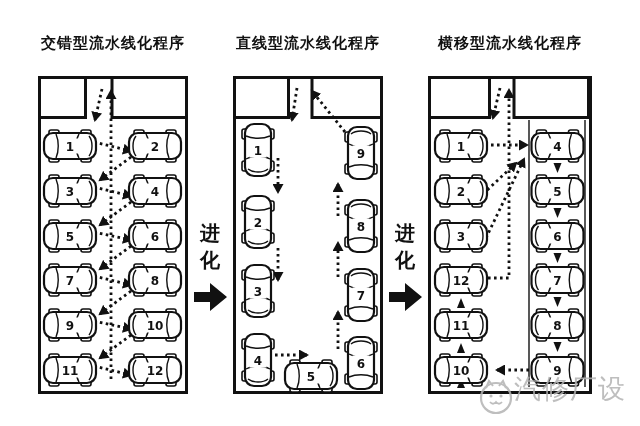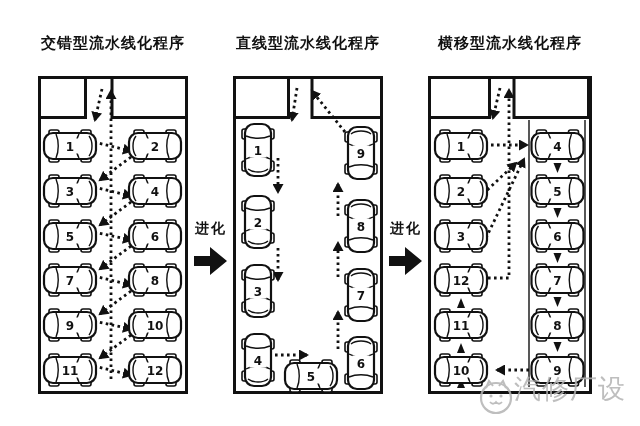--- a/index.html
+++ b/index.html
@@ -7,21 +7,21 @@
          font-family:"DejaVu Sans","Liberation Sans",sans-serif;}
   .dtitle{position:absolute;font-weight:bold;font-size:15px;color:#111;text-align:center;
           letter-spacing:1px;white-space:nowrap;}
   .t1{left:38px;top:34px;width:150px;}
   .t2{left:233px;top:34px;width:150px;}
   .t3{left:428px;top:34px;width:164px;}
   .dsvg{position:absolute;top:76px;}
   .p1{left:38px;} .p2{left:233px;} .p3{left:428px;}
   .evo{position:absolute;width:40px;text-align:center;color:#111;}
   .e1{left:191px;top:220px;} .e2{left:386px;top:220px;}
-  .evo .etxt{font-weight:bold;font-size:14px;letter-spacing:2px;}
+  .evo .etxt{font-weight:bold;font-size:20px;letter-spacing:2px;}
   .evo svg{display:block;margin:6px auto 0;}
   
   .wall{fill:#ffffff;stroke:#111;stroke-width:3;}
   .dot{fill:none;stroke:#111;stroke-width:2.8;stroke-dasharray:2.6 3.4;}
   .trk{stroke:#111;stroke-width:1.4;}
   .sol{fill:#111;}
   .wh{fill:#fff;stroke:#111;stroke-width:1.6;}
   .bd{fill:#fff;stroke:#111;stroke-width:2.2;}
   .ln{fill:none;stroke:#111;stroke-width:1.4;}
   .plate{fill:#ffffff;}

